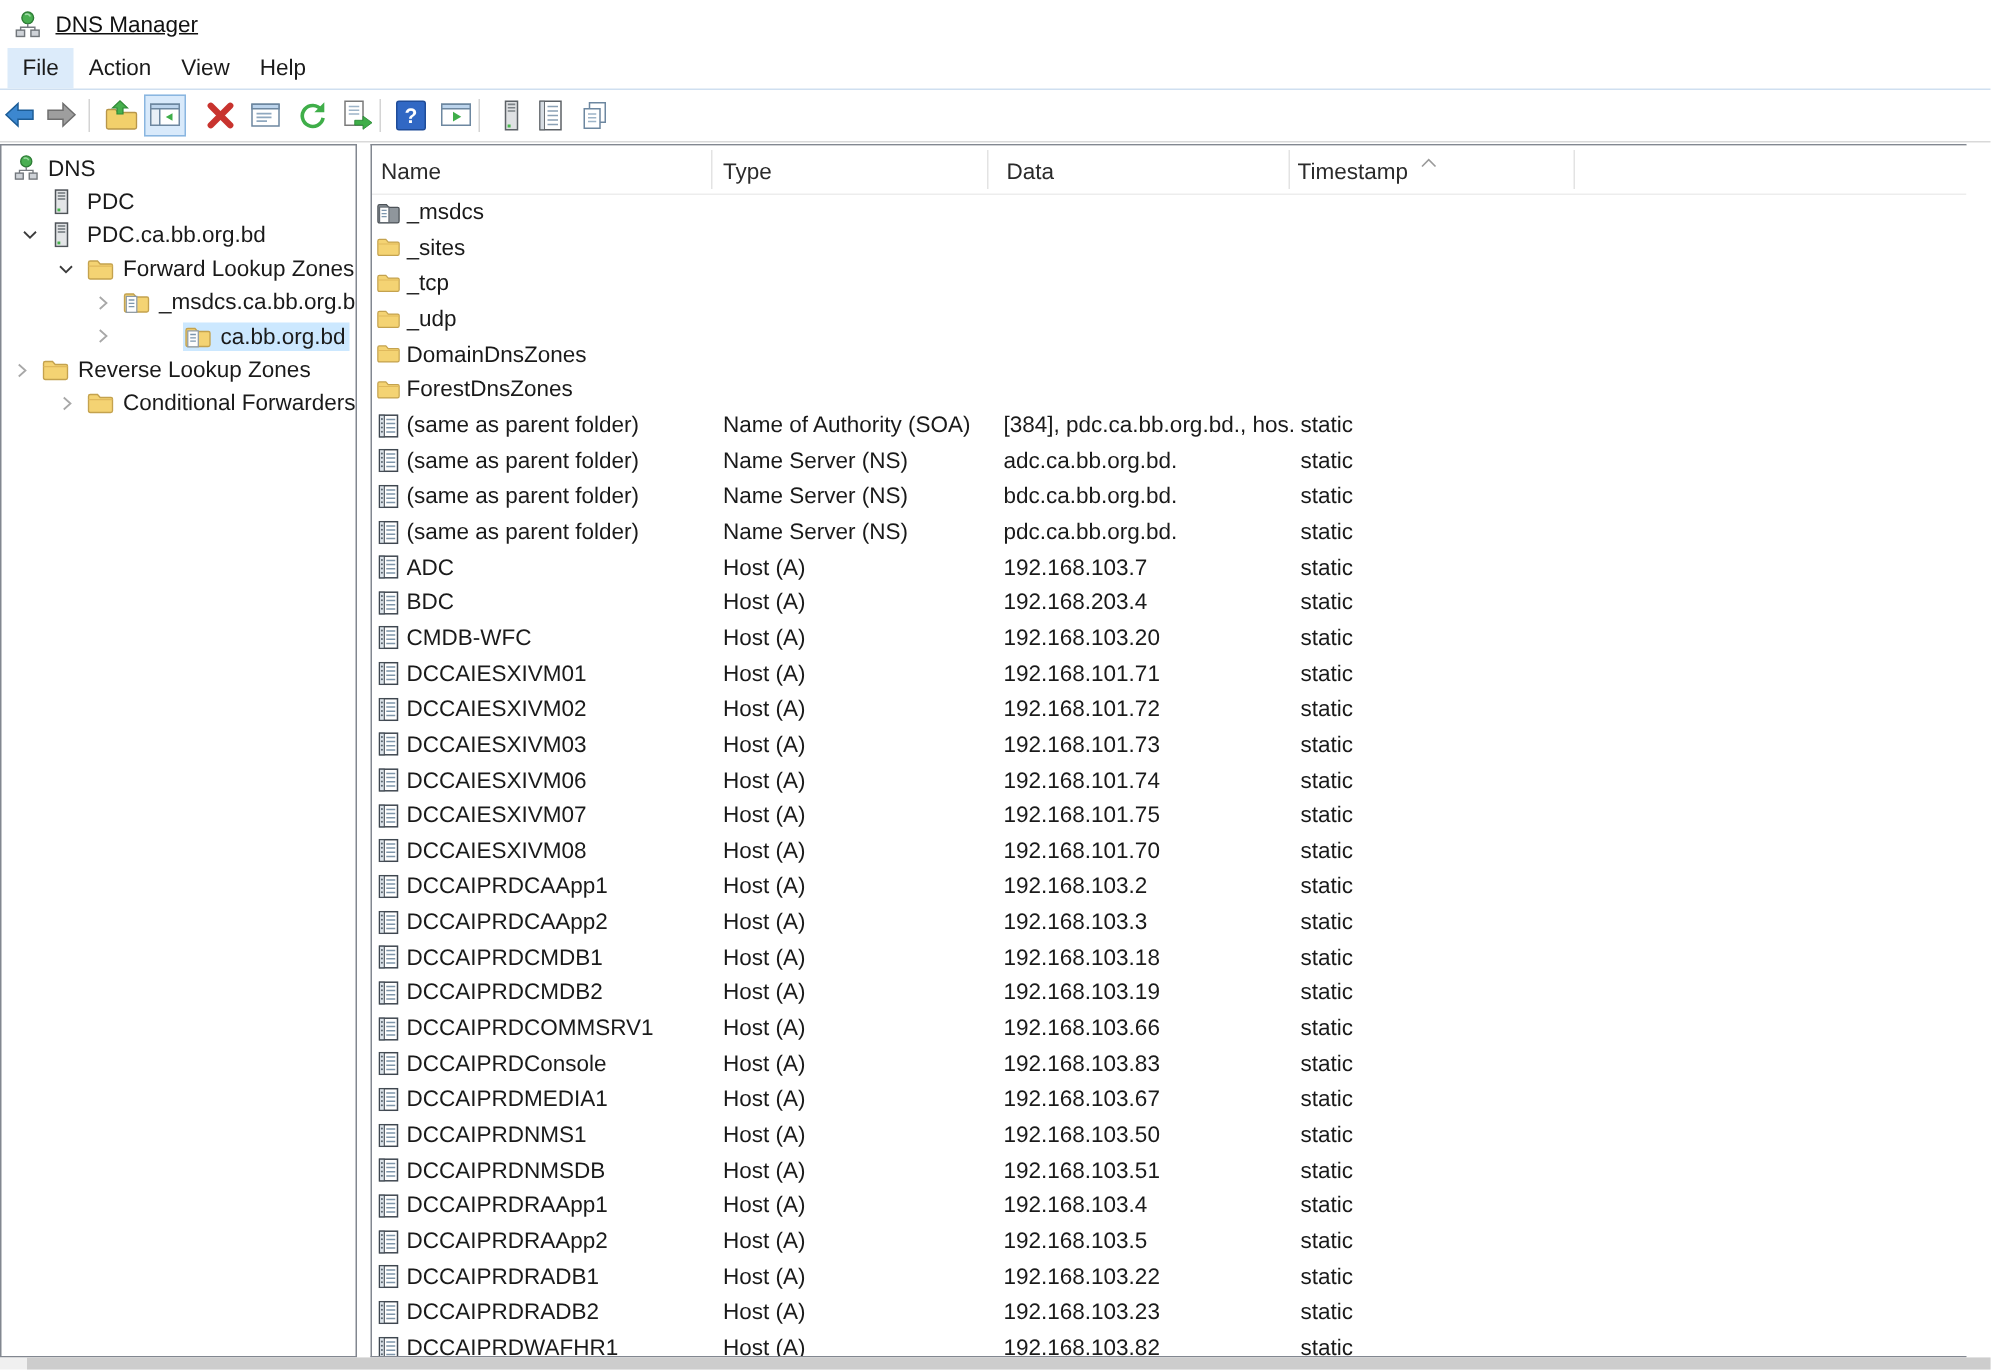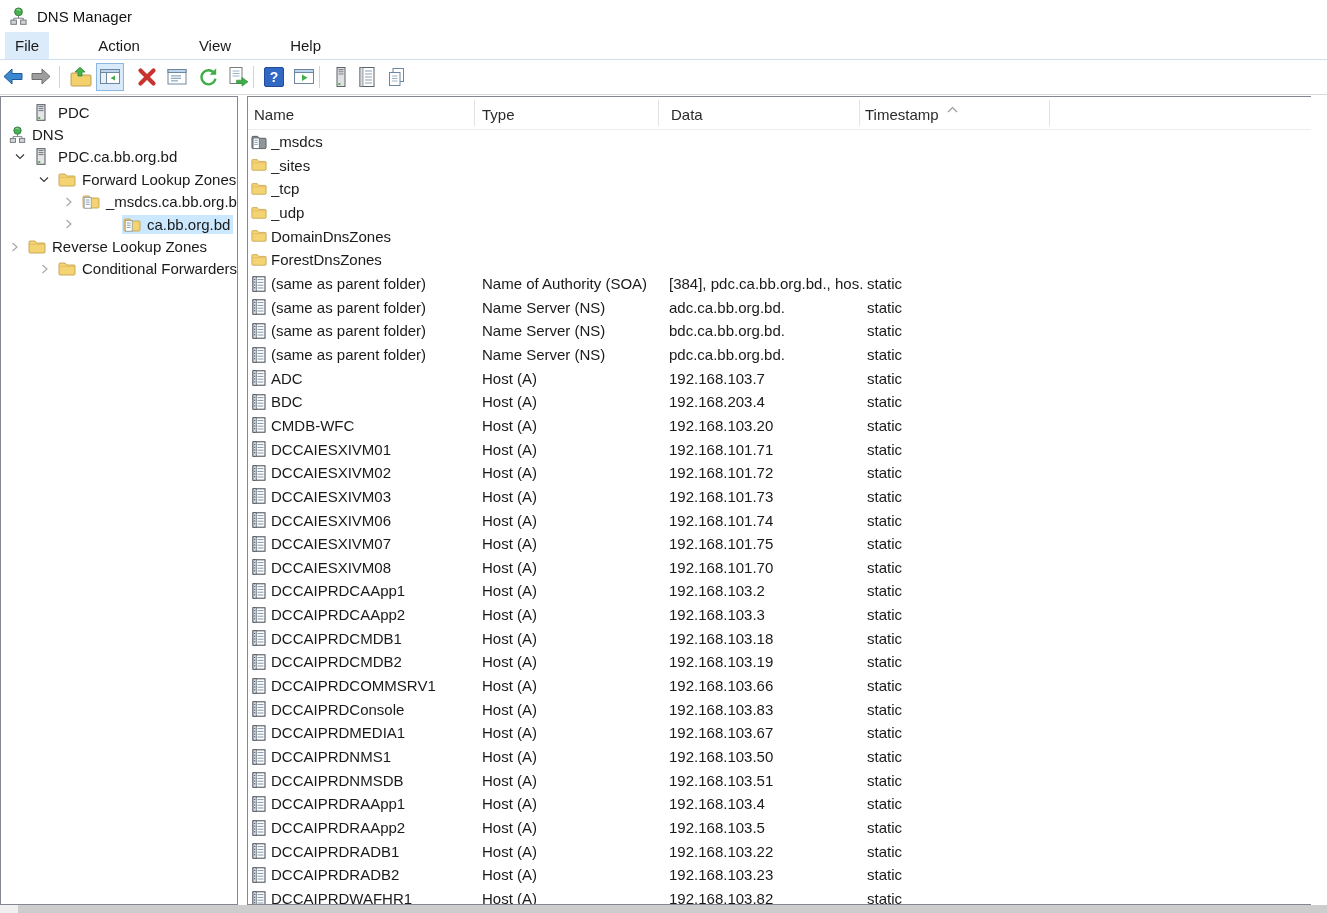--- a/index.html
+++ b/index.html
@@ -2,24 +2,24 @@
 <html><head>
 <meta charset="utf-8">
 <style>
   html,body{margin:0;padding:0;}
   body{
     width:1327px;height:913px;position:relative;overflow:hidden;
     background:#ffffff;font-family:"Liberation Sans",sans-serif;
     -webkit-font-smoothing:antialiased;color:#1a1a1a;
   }
   
-  .titlebar{position:absolute;top:0;left:0;right:0;height:32px;display:flex;align-items:center;padding-left:9px;gap:9px;font-size:15px;color:#111;background:#fff;}
+  .titlebar{position:absolute;top:0;left:0;right:0;height:32px;display:flex;align-items:center;padding-left:9px;gap:9px;font-size:15px;color:#111;background:#fff;text-decoration:underline;}
   .titlebar .appicon{width:19px;height:19px;display:inline-flex;}
   
-  .menubar{position:absolute;top:32px;left:0;right:0;height:27px;display:flex;align-items:stretch;padding-left:5px;font-size:15px;background:#fff;border-bottom:1px solid #cfdff0;gap:39px;}
+  .menubar{position:absolute;top:32px;left:0;right:0;height:27px;display:flex;align-items:stretch;padding-left:5px;font-size:15px;background:#fff;border-bottom:1px solid #cfdff0;}
   .menu-item{display:flex;align-items:center;padding:0 10px;cursor:default;}
   .menu-item.active{background:#dcebfa;}
   
   .toolbar{position:absolute;top:60px;left:0;right:0;height:34px;background:#fff;border-bottom:1px solid #d9d9d9;}
   .tb{position:absolute;top:3px;width:28px;height:28px;display:flex;align-items:center;justify-content:center;box-sizing:border-box;}
   .tb.active{background:#d9eafb;border:1px solid #8ab6e0;}
   .tb svg{display:block;}
   .tb-sep{position:absolute;top:6px;width:1px;height:22px;background:#d4d4d4;}
   
   .tree-panel{position:absolute;left:0;top:96px;width:238px;height:809px;border:1px solid #828790;background:#fff;box-sizing:border-box;overflow:hidden;padding-top:4px;font-size:15px;}
@@ -152,44 +152,44 @@
     <svg width="22" height="22" viewBox="0 0 22 22">
       <rect x="8" y="2.5" width="10.5" height="13" fill="#fff" stroke="#6d87a0"></rect>
       <rect x="4.5" y="6.5" width="10.5" height="13" fill="#fff" stroke="#6d87a0"></rect>
       <path d="M7 10 h5.5 M7 12.5 h5.5 M7 15 h5.5" stroke="#9db4c8" stroke-width="1"></path>
     </svg>
   </div>
 </div>
 
 <div class="tree-panel">
     <div class="tree-row" style="padding-left: 6px;">
-      <span class="chev-slot"></span>
-      <span class="tree-wrap">
-        <span class="tree-icon">
-          <svg width="14" height="17" viewBox="0 0 14 17">
-            <rect x="3" y="0.7" width="8" height="15.6" fill="#e3e5e7" stroke="#4e5358" stroke-width="1"></rect>
-            <path d="M4.5 2.6 h5 M4.5 4.6 h5 M4.5 6.6 h5" stroke="#6f757b" stroke-width="1"></path>
-            <rect x="4.3" y="13" width="1.9" height="1.9" fill="#46b14c"></rect>
-          </svg>
-        </span>
-        <span>PDC</span>
-      </span>
-    </div>
-    <div class="tree-row" style="padding-left: 6px;">
       <span class="tree-wrap">
         <span class="tree-icon">
           <svg width="19" height="18" viewBox="0 0 18 18">
             <circle cx="9" cy="4.6" r="3.7" fill="#4aaf52" stroke="#2e7d36" stroke-width="0.9"></circle>
             <path d="M7.2 2.6 a2.4 2.4 0 0 1 3.4 1.2" fill="none" stroke="#9fd9a4" stroke-width="1"></path>
             <path d="M9 8.4 V10.6 M4.5 12.4 V10.6 H13.5 V12.4" stroke="#767b80" fill="none" stroke-width="0.9"></path>
             <rect x="1.8" y="12.4" width="5.2" height="4" fill="#cfd3d8" stroke="#70757a" stroke-width="0.9"></rect>
             <rect x="11" y="12.4" width="5.2" height="4" fill="#cfd3d8" stroke="#70757a" stroke-width="0.9"></rect>
           </svg>
         </span>
         <span>DNS</span>
+      </span>
+    </div>
+    <div class="tree-row" style="padding-left: 6px;">
+      <span class="chev-slot"></span>
+      <span class="tree-wrap">
+        <span class="tree-icon">
+          <svg width="14" height="17" viewBox="0 0 14 17">
+            <rect x="3" y="0.7" width="8" height="15.6" fill="#e3e5e7" stroke="#4e5358" stroke-width="1"></rect>
+            <path d="M4.5 2.6 h5 M4.5 4.6 h5 M4.5 6.6 h5" stroke="#6f757b" stroke-width="1"></path>
+            <rect x="4.3" y="13" width="1.9" height="1.9" fill="#46b14c"></rect>
+          </svg>
+        </span>
+        <span>PDC</span>
       </span>
     </div>
     <div class="tree-row" style="padding-left: 6px; text-align: center;">
       <span class="chev-slot">
         <svg width="10" height="9" viewBox="0 0 10 9">
           <path d="M1 2.5 L5 6.5 L9 2.5" fill="none" stroke="#3c3c3c" stroke-width="1.2"></path>
         </svg>
       </span>
       <span class="tree-wrap">
         <span class="tree-icon">

